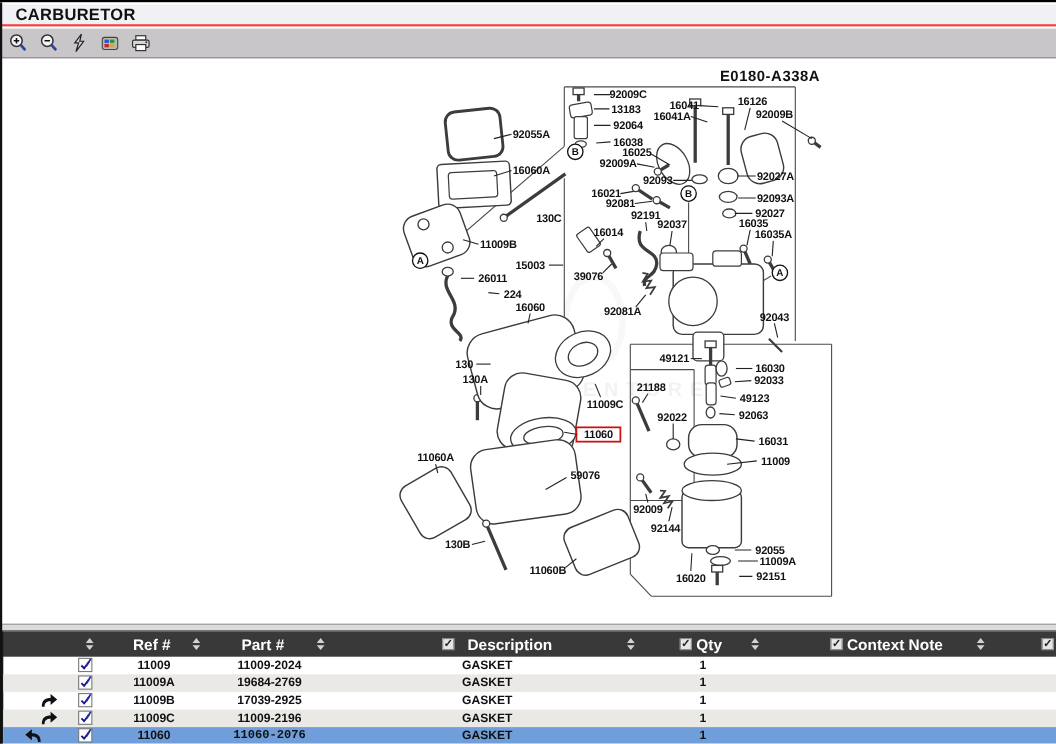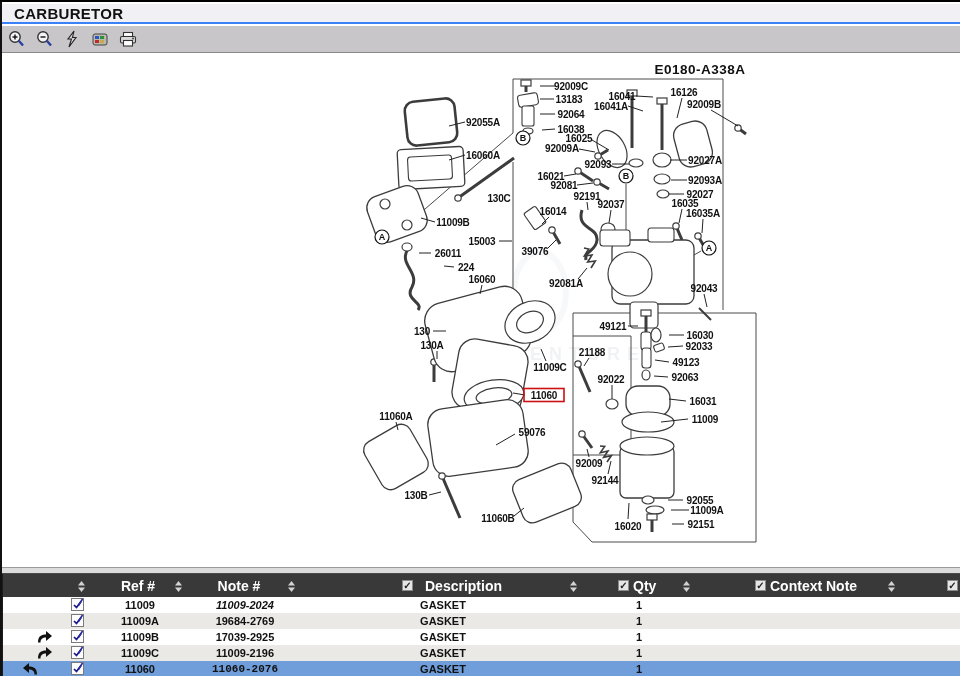--- a/index.html
+++ b/index.html
@@ -5,21 +5,21 @@
   html,body{margin:0;padding:0;}
   body{
     width:960px;height:676px;overflow:hidden;position:relative;
     font-family:"Liberation Sans",sans-serif;background:#fff;
     border-top:2px solid #000;box-sizing:border-box;
   }
   .leftedge{position:absolute;left:0;top:0;width:2px;height:676px;background:#111;z-index:50;}
   
   .titlebar{
     position:absolute;left:0;top:2px;width:100%;height:20px;
-    background:#f1f0f5;border-bottom:2px solid #3b82f6;
+    background:#f1f0f5;border-bottom:2px solid #ef4444;
     display:flex;align-items:center;padding-left:14px;box-sizing:border-box;
   }
   .titlebar span{font-size:15px;font-weight:bold;color:#111;letter-spacing:.3px;}
   
   .toolbar{
     position:absolute;left:0;top:24px;width:100%;height:27px;
     background:#c9c6c9;border-bottom:1px solid #8a888a;
     display:flex;align-items:center;gap:6px;padding-left:5px;box-sizing:border-box;
   }
   .tbtn{width:22px;height:22px;border:none;background:transparent;padding:1px;cursor:pointer;display:flex;align-items:center;justify-content:center;}
@@ -320,21 +320,21 @@
 <div class="thead">
     <span class="sorts" style="left: 74px;"><svg width="9" height="13" viewBox="0 0 9 13">
         <path d="M4.5,1 L8,5.5 L1,5.5 Z" fill="#d3d3d3"></path>
         <path d="M1,7.5 L8,7.5 L4.5,12 Z" fill="#d3d3d3"></path>
       </svg></span>
     <span class="hcell" style="left: 110px; width: 50px; justify-content: center;">Ref #</span>
     <span class="sorts" style="left: 171px;"><svg width="9" height="13" viewBox="0 0 9 13">
         <path d="M4.5,1 L8,5.5 L1,5.5 Z" fill="#d3d3d3"></path>
         <path d="M1,7.5 L8,7.5 L4.5,12 Z" fill="#d3d3d3"></path>
       </svg></span>
-    <span class="hcell" style="left: 211px; width: 50px; justify-content: center;">Note #</span>
+    <span class="hcell" style="left: 211px; width: 50px; justify-content: center;">Part #</span>
     <span class="sorts" style="left: 284px;"><svg width="9" height="13" viewBox="0 0 9 13">
         <path d="M4.5,1 L8,5.5 L1,5.5 Z" fill="#d3d3d3"></path>
         <path d="M1,7.5 L8,7.5 L4.5,12 Z" fill="#d3d3d3"></path>
       </svg></span>
     <span class="hcb" style="left: 399px;">✓</span>
     <span class="hcell" style="left: 422px;">Description</span>
     <span class="sorts" style="left: 566px;"><svg width="9" height="13" viewBox="0 0 9 13">
         <path d="M4.5,1 L8,5.5 L1,5.5 Z" fill="#d3d3d3"></path>
         <path d="M1,7.5 L8,7.5 L4.5,12 Z" fill="#d3d3d3"></path>
       </svg></span>
@@ -353,21 +353,21 @@
     <span class="hcb" style="left: 944px;">✓</span>
   </div>
 <div class="tbody">
     <div class="trow">
       <span class="rowicon" style="left: 67px;"><svg width="15" height="15" viewBox="0 0 15 15">
           <rect x="1.5" y="1.5" width="12" height="12" fill="#fdfdfd" stroke="#7a7a7a" stroke-width="1"></rect>
           <path d="M4,8 L6.5,10.5 L11,4.5" fill="none" stroke="#16168c" stroke-width="1.7"></path>
           <line x1="12.5" y1="2" x2="8.5" y2="8.5" stroke="#2a2aa0" stroke-width="1.6"></line>
         </svg></span>
       <span class="tcell" style="left: 97px; width: 80px;">11009</span>
-      <span class="tcell" style="left: 187px; width: 110px; font-style: italic;">11009-2024</span>
+      <span class="tcell" style="left: 187px; width: 110px;">11009-2024</span>
       <span class="tcell" style="left: 390px; width: 100px;">GASKET</span>
       <span class="tcell" style="left: 621px; width: 30px;">1</span>
       <span class="tcell" style="left: 746px; width: 100px;"></span>
     </div>
     <div class="trow alt">
       <span class="rowicon" style="left: 67px;"><svg width="15" height="15" viewBox="0 0 15 15">
           <rect x="1.5" y="1.5" width="12" height="12" fill="#fdfdfd" stroke="#7a7a7a" stroke-width="1"></rect>
           <path d="M4,8 L6.5,10.5 L11,4.5" fill="none" stroke="#16168c" stroke-width="1.7"></path>
           <line x1="12.5" y1="2" x2="8.5" y2="8.5" stroke="#2a2aa0" stroke-width="1.6"></line>
         </svg></span>

